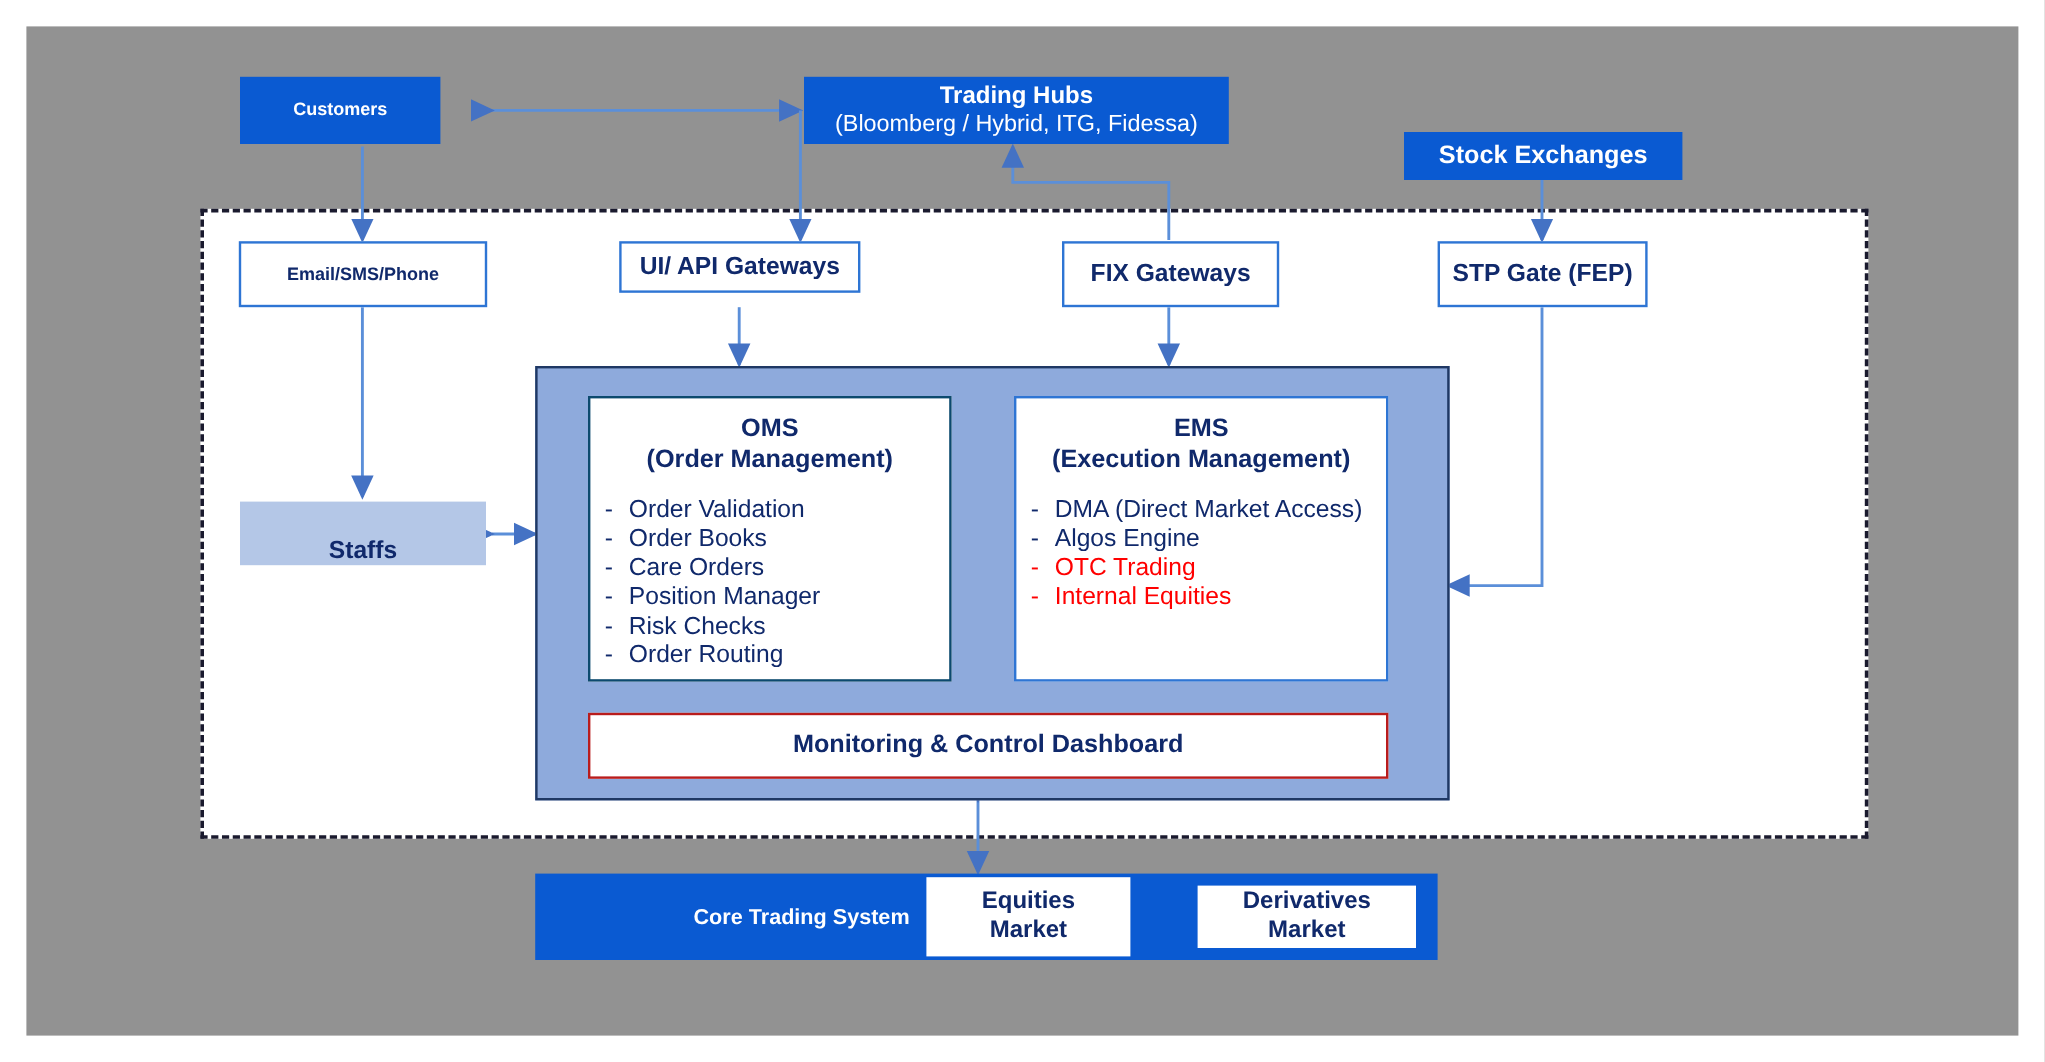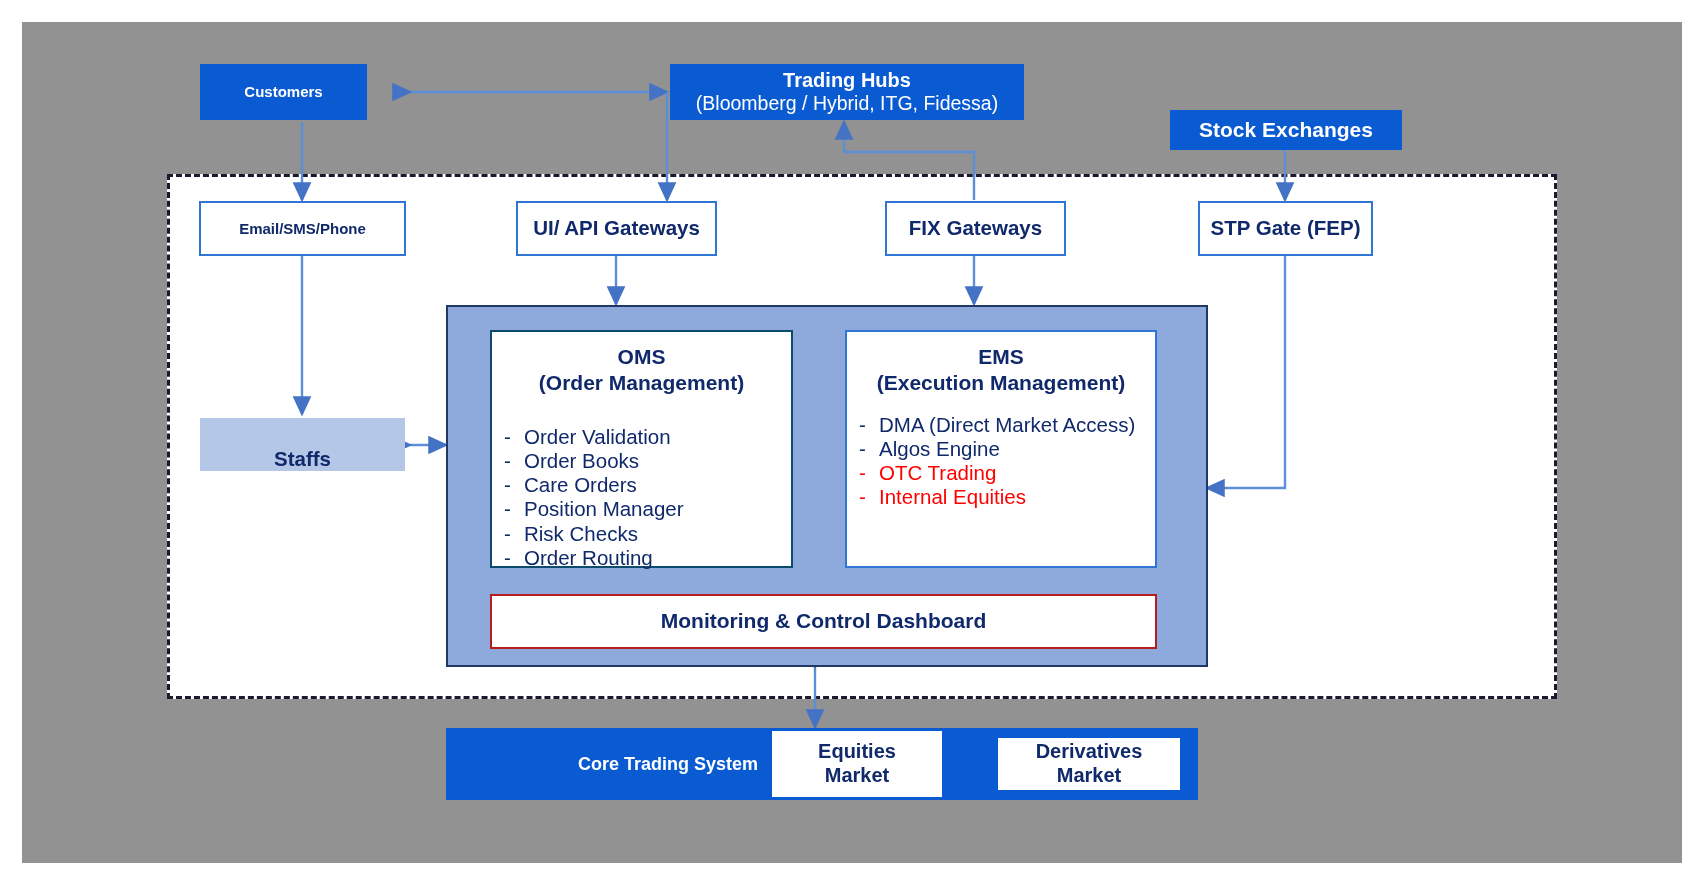--- a/index.html
+++ b/index.html
@@ -130,21 +130,21 @@
   </div>
 
   <div class="box solid-blue" style="left:1148px;top:42px;width:232px;height:40px;font-size:21px;margin-top:46px;">
     <span>Stock Exchanges</span>
   </div>
 
   <div class="box white-box" style="left:177px;top:179px;width:207px;height:55px;font-size:15px;">
     <span>Email/SMS/Phone</span>
   </div>
 
-  <div class="box white-box" style="left:494px;top:179px;width:201px;height:55px;font-size:20.5px;">
+  <div class="box white-box" style="left:494px;top:179px;width:201px;height:43px;font-size:20.5px;">
     <span>UI/ API Gateways</span>
   </div>
 
   <div class="box white-box" style="left:863px;top:179px;width:181px;height:55px;font-size:20.5px;">
     <span>FIX Gateways</span>
   </div>
 
   <div class="box white-box" style="left:1176px;top:179px;width:175px;height:55px;font-size:20.5px;">
     <span>STP Gate (FEP)</span>
   </div>
@@ -153,21 +153,21 @@
     <span>Staffs</span>
   </div>
 
   <div class="panel" style="left:424px;top:283px;width:762px;height:362px;"></div>
 
   <div style="position:absolute;left:468px;top:308px;width:303px;height:238px;background:#ffffff;border:2px solid #0c4a6e;box-sizing:border-box;">
     <div class="hdr" style="margin-top:12px;">
       <div>OMS</div>
       <div>(Order Management)</div>
     </div>
-    <div style="margin-top:30px;padding-left:12px;">
+    <div style="margin-top:18px;padding-left:12px;">
       <div class="lst"><span class="dash">-</span><span>Order Validation</span></div>
       <div class="lst"><span class="dash">-</span><span>Order Books</span></div>
       <div class="lst"><span class="dash">-</span><span>Care Orders</span></div>
       <div class="lst"><span class="dash">-</span><span>Position Manager</span></div>
       <div class="lst"><span class="dash">-</span><span>Risk Checks</span></div>
       <div class="lst"><span class="dash">-</span><span>Order Routing</span></div>
     </div>
   </div>
 
   <div style="position:absolute;left:823px;top:308px;width:312px;height:238px;background:#ffffff;border:2px solid #2E75D4;box-sizing:border-box;">

